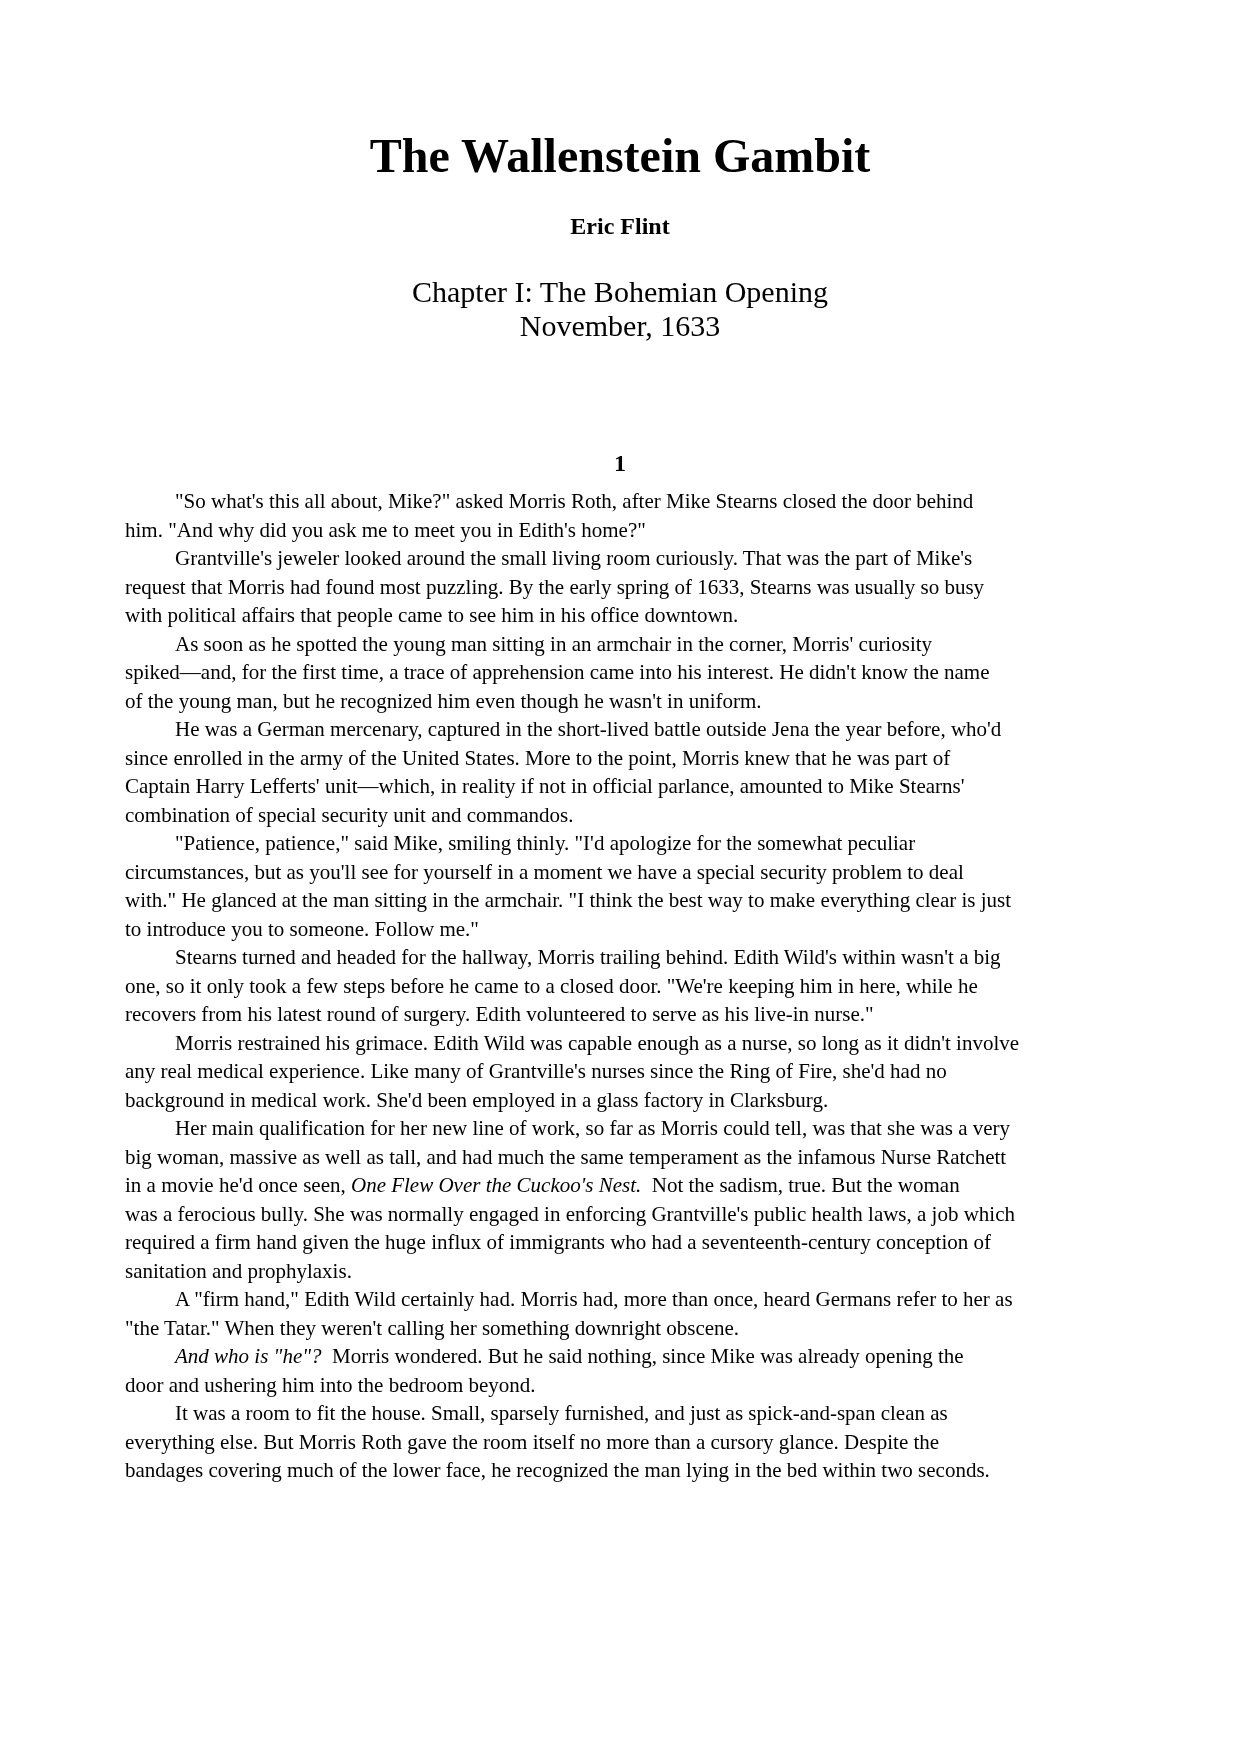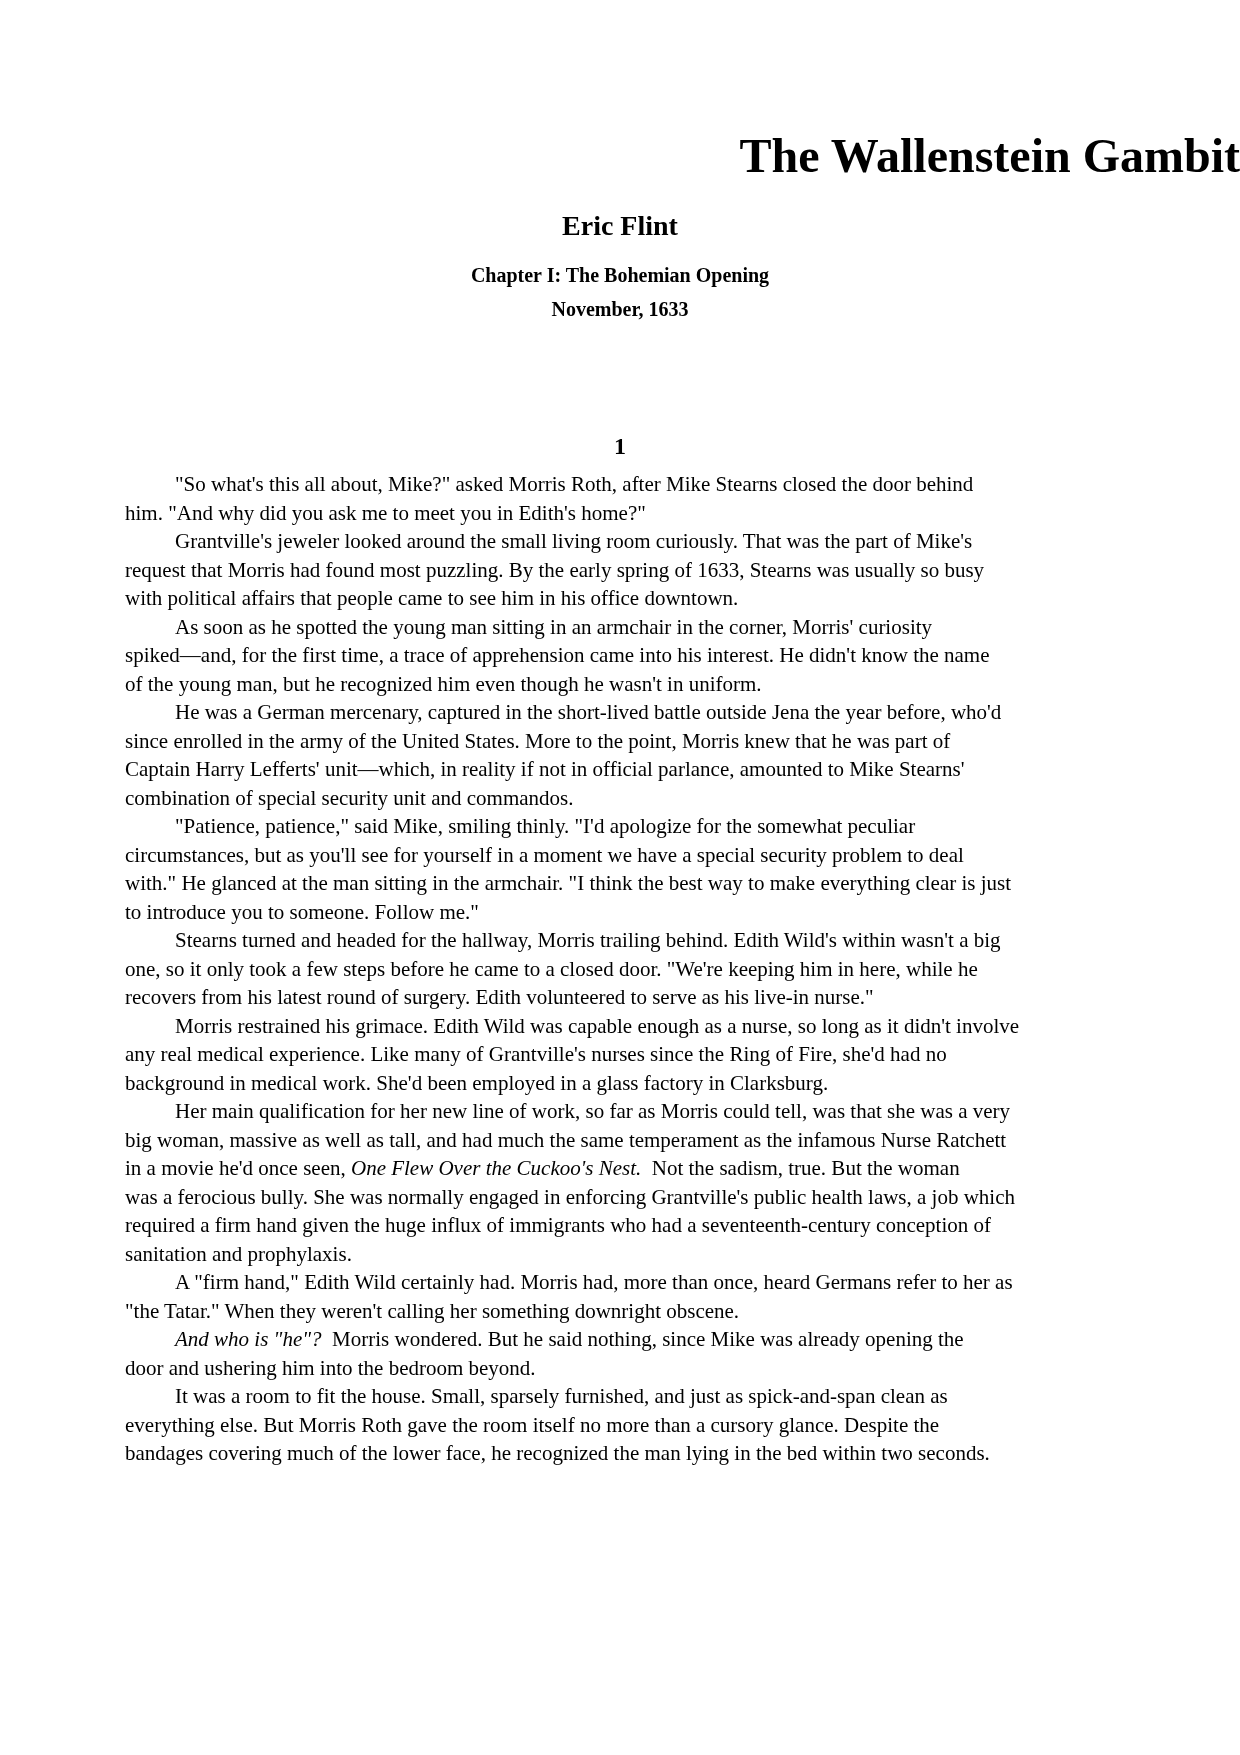--- a/index.html
+++ b/index.html
@@ -20,33 +20,32 @@
     background: #ffffff;
   }
   .title-block {
     text-align: center;
   }
   h1.book-title {
     font-size: 48px;
     line-height: 56px;
     font-weight: bold;
     margin: 128px 0 0 0;
-    text-align: right;
   }
   h2.author-name {
-    font-size: 28px;
+    font-size: 24px;
     line-height: 32px;
     font-weight: bold;
     margin: 26px 0 0 0;
   }
   h3.chapter-heading {
-    font-size: 20px;
+    font-size: 30px;
     line-height: 34px;
-    font-weight: bold;
-    margin: 16px 0 0 0;
+    font-weight: normal;
+    margin: 33px 0 0 0;
   }
   h4.section-number {
     font-size: 24px;
     line-height: 28px;
     font-weight: bold;
     text-align: center;
     margin: 106px 0 10px 0;
   }
   .body-text {
     margin: 0 55px 0 125px;

